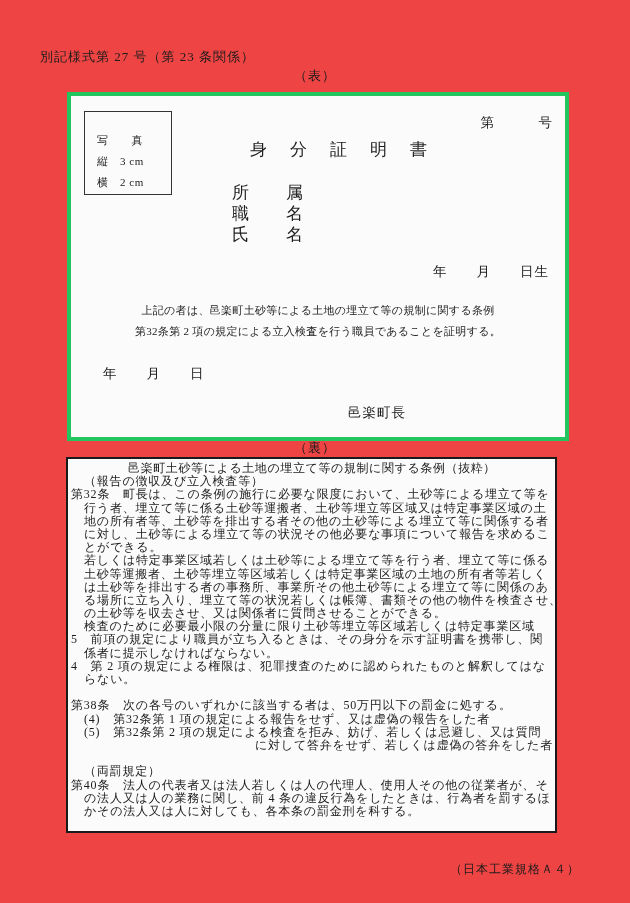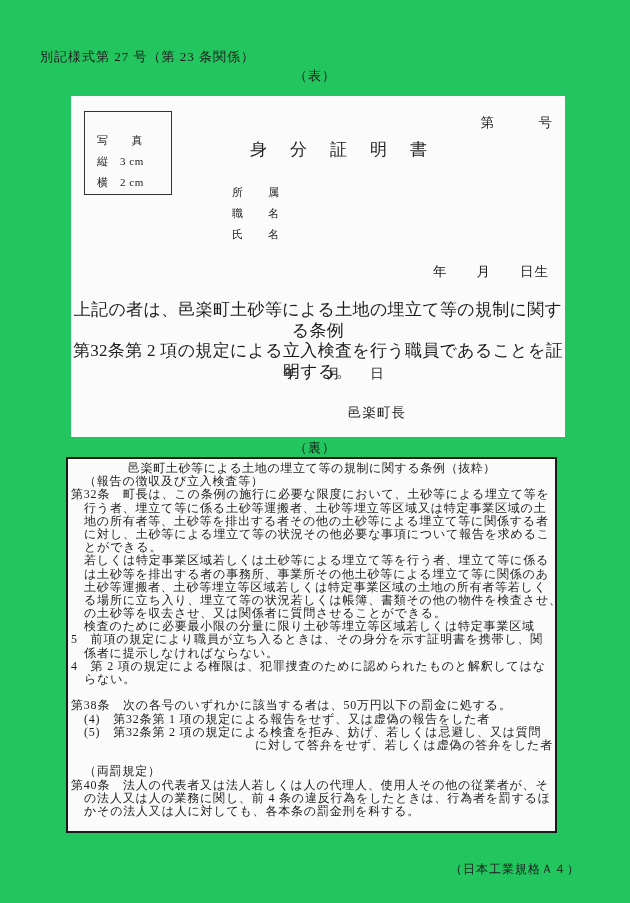--- a/index.html
+++ b/index.html
@@ -1,19 +1,19 @@
 <!DOCTYPE html>
 <html lang="ja"><head>
 <meta charset="utf-8">
 <style>
   html,body{margin:0;padding:0;background:#e9e9e9;}
   .page{
     position:relative;
     width:630px;height:903px;
-    background:#22c55e;
+    background:#ef4444;
     color:#1c1c1c;
     font-family:"Liberation Serif","DejaVu Serif",serif;
     overflow:hidden;
   }
   .form-no{
     position:absolute;left:40px;top:48px;
     font-size:13px;letter-spacing:1px;
   }
   .side-label{
     position:absolute;left:0;width:630px;
@@ -43,35 +43,34 @@
     letter-spacing:0.5px;
   }
   .cert-title{
     position:absolute;left:16px;right:0;top:42px;
     margin-left:28px;
     text-align:center;
     font-size:17px;letter-spacing:3px;
   }
   .fields{
     position:absolute;left:161px;top:86px;
-    font-size:11px;line-height:21px;letter-spacing:1px;
+    font-size:17px;line-height:21px;letter-spacing:1px;
   }
   .birth-line{
     position:absolute;right:16px;top:167px;
     font-size:13.5px;letter-spacing:1px;
   }
   .statement{
     position:absolute;left:0;right:0;top:204px;
     text-align:center;
-    font-size:17px;line-height:20.5px;letter-spacing:0.3px;
+    font-size:11px;line-height:20.5px;letter-spacing:0.3px;
   }
   .issue-date{
     position:absolute;left:0;right:0;top:269px;
     margin-left:32px;
-    text-align:center;
     font-size:13.5px;letter-spacing:1px;
   }
   .issuer{
     position:absolute;left:277px;top:308px;
     font-size:13.5px;letter-spacing:1px;
   }
 
   
   .back-box{
     position:absolute;left:66px;top:457px;
@@ -138,22 +137,22 @@
 
   <div class="back-box">
       <div class="bline center">邑楽町土砂等による土地の埋立て等の規制に関する条例（抜粋）</div>
       <div class="bline i1">（報告の徴収及び立入検査等）</div>
       <div class="bline">第32条　町長は、この条例の施行に必要な限度において、土砂等による埋立て等を</div>
       <div class="bline i1">行う者、埋立て等に係る土砂等運搬者、土砂等埋立等区域又は特定事業区域の土</div>
       <div class="bline i1">地の所有者等、土砂等を排出する者その他の土砂等による埋立て等に関係する者</div>
       <div class="bline i1">に対し、土砂等による埋立て等の状況その他必要な事項について報告を求めるこ</div>
       <div class="bline i1">とができる。</div>
       <div class="bline i1">若しくは特定事業区域若しくは土砂等による埋立て等を行う者、埋立て等に係る</div>
+      <div class="bline i1">土砂等運搬者、土砂等埋立等区域若しくは特定事業区域の土地の所有者等若しく</div>
       <div class="bline i1">は土砂等を排出する者の事務所、事業所その他土砂等による埋立て等に関係のあ</div>
-      <div class="bline i1">土砂等運搬者、土砂等埋立等区域若しくは特定事業区域の土地の所有者等若しく</div>
       <div class="bline i1">る場所に立ち入り、埋立て等の状況若しくは帳簿、書類その他の物件を検査させ、</div>
       <div class="bline i1">の土砂等を収去させ、又は関係者に質問させることができる。</div>
       <div class="bline i1">検査のために必要最小限の分量に限り土砂等埋立等区域若しくは特定事業区域</div>
       <div class="bline">5　前項の規定により職員が立ち入るときは、その身分を示す証明書を携帯し、関</div>
       <div class="bline i1">係者に提示しなければならない。</div>
       <div class="bline">4　第 2 項の規定による権限は、犯罪捜査のために認められたものと解釈してはな</div>
       <div class="bline i1">らない。</div>
       <div class="bline">&nbsp;</div>
       <div class="bline">第38条　次の各号のいずれかに該当する者は、50万円以下の罰金に処する。</div>
       <div class="bline i1">(4)　第32条第 1 項の規定による報告をせず、又は虚偽の報告をした者</div>

